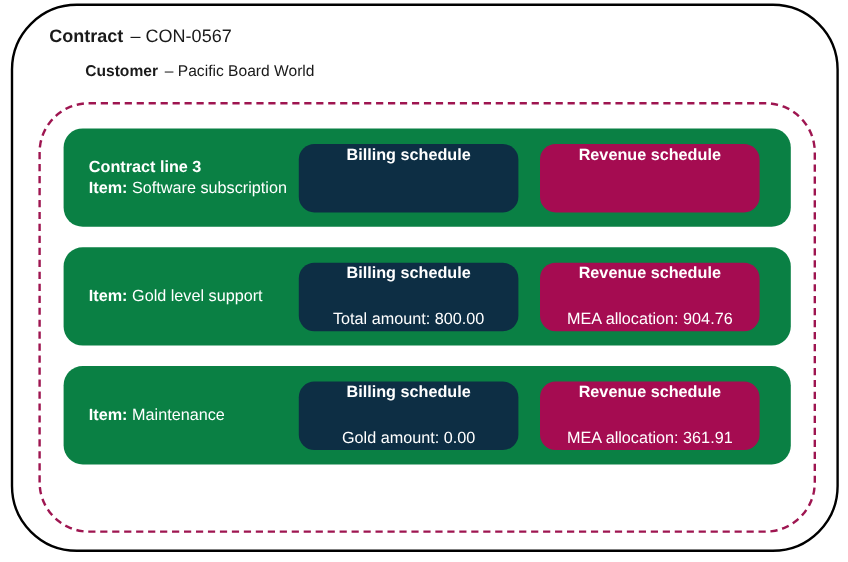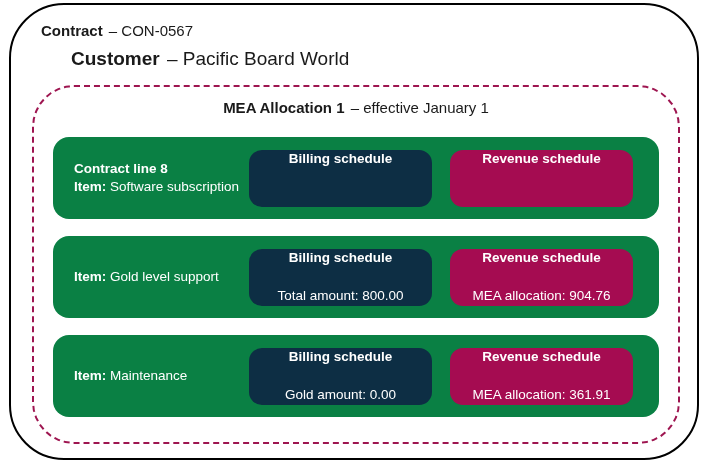--- a/index.html
+++ b/index.html
@@ -26,21 +26,21 @@
     border-radius: 55px;
     background: #ffffff;
   }
 
   .contract-title {
     margin: 16px 0 0 30px;
     font-size: 15px; line-height: 19px;
   }
   .customer-title {
     margin: 9px 0 0 60px;
-    font-size: 19px; line-height: 19px;
+    font-size: 13px; line-height: 19px;
   }
   .b { font-weight: bold; }
   .sep-val { margin-left: 2px; }
 
   .mea-box {
     position: absolute; left: 21px; top: 80px;
     width: 648px; height: 359px;
     border: 2.5px dashed var(--dash);
     border-radius: 42px;
   }
@@ -88,30 +88,26 @@
       <span class="b">Contract</span>
       <span class="sep-val">– CON-0567</span>
     </div>
 
     <div class="customer-title">
       <span class="b">Customer</span>
       <span class="sep-val">– Pacific Board World</span>
     </div>
 
     <div class="mea-box">
-      <div class="mea-title">
-        <span class="b">MEA Allocation 1</span>
-        <span class="sep-val">– effective January 1</span>
-      </div>
 
       <div class="rows">
 
         <div class="row">
           <div class="line-info">
-            <div class="b">Contract line 8</div>
+            <div class="b">Contract line 3</div>
             <div>
               <span class="b">Item:</span>
               <span>Software subscription</span>
             </div>
           </div>
           <div class="sched billing">
             <div class="b">Billing schedule</div>
           </div>
           <div class="sched revenue">
             <div class="b">Revenue schedule</div>

